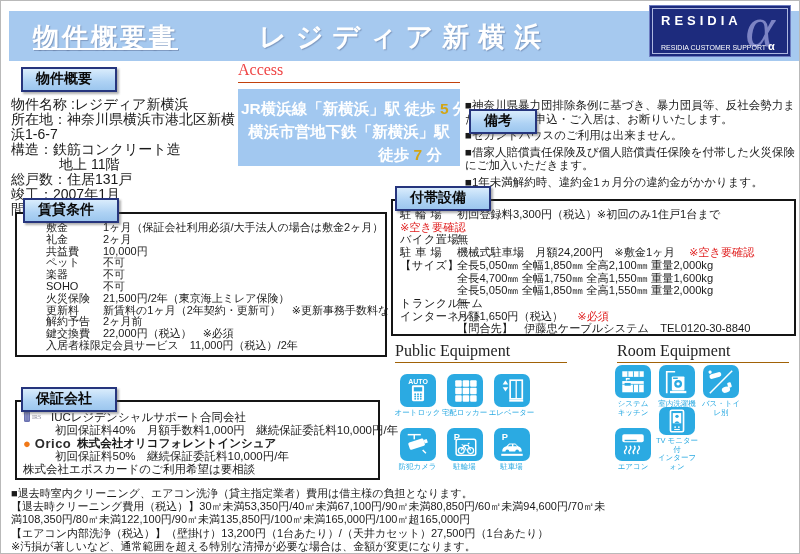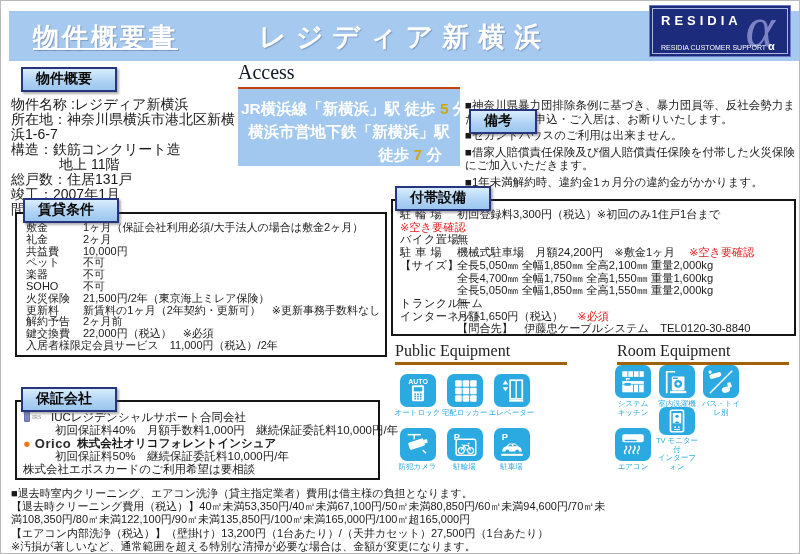--- a/index.html
+++ b/index.html
@@ -20,33 +20,33 @@
 
   
   .badge{position:absolute;z-index:3;background:linear-gradient(180deg,#d9ecfc 0%,#aed2f4 60%,#9cc6ee 100%);border:2px solid #26357d;padding:1px 23px 2px 13px;font-size:14px;font-weight:bold;color:#0a0a0a;box-shadow:2px 2px 2px rgba(80,80,80,.45);white-space:nowrap;}
   .sbox{position:absolute;border:2px solid #151515;background:#fff;box-sizing:border-box;}
 
   
   .overview-text{position:absolute;left:10px;top:96px;width:230px;font-size:14px;line-height:15px;color:#1a1a1a;}
   .overview-text .indent{padding-left:48px;}
 
   
-  .access-title{position:absolute;left:237px;top:60px;width:222px;font-size:20px;color:#0f172a;font-family:"Liberation Serif","DejaVu Serif",serif;border-bottom:7px solid #c2410c;padding-bottom:3px;}
+  .access-title{position:absolute;left:237px;top:60px;width:222px;font-size:16px;color:#ef4444;font-family:"Liberation Serif","DejaVu Serif",serif;border-bottom:1px solid #c2410c;padding-bottom:3px;}
   .access-box{position:absolute;left:237px;top:88px;width:222px;height:77px;background:#a2c8f0;color:#fff;font-weight:bold;font-size:15.5px;line-height:23px;padding-top:8px;box-sizing:border-box;}
   .access-l1{padding-left:3px;white-space:nowrap;}
   .access-l2{text-align:center;white-space:nowrap;}
   .access-l3{text-align:right;padding-right:18px;white-space:nowrap;}
   .walk-num{color:#d2a515;}
 
   
   .remarks-text{position:absolute;left:464px;top:98px;width:334px;font-size:11.5px;line-height:13.5px;color:#1a1a1a;}
   .remarks-text p{margin:0 0 3px 0;}
 
   
-  .rent-content{position:absolute;left:16px;top:221px;width:368px;font-size:11px;line-height:11.8px;color:#1a1a1a;}
+  .rent-content{position:absolute;left:16px;top:221px;width:368px;font-size:11px;line-height:11.8px;color:#1a1a1a;padding-left:20px;}
   .rrow{display:flex;padding-left:9px;white-space:nowrap;}
   .rlabel{width:57px;flex:0 0 57px;}
   .rvalue{flex:1;}
   .member-line{padding-left:9px;white-space:nowrap;}
 
   
   .fac-content{position:absolute;left:392px;top:207px;width:401px;font-size:11.2px;line-height:12.7px;color:#1a1a1a;}
   .frow{display:flex;padding-left:7px;white-space:nowrap;}
   .flabel{width:57px;flex:0 0 57px;letter-spacing:.5px;}
   .fvalue{flex:1;}
@@ -58,21 +58,21 @@
   
   .gua-content{position:absolute;left:22px;top:409px;width:352px;font-size:11.5px;line-height:13px;color:#1a1a1a;}
   .gua-row{display:flex;align-items:center;white-space:nowrap;}
   .gua-terms{padding-left:32px;white-space:nowrap;}
   .irs-mark{display:inline-flex;align-items:flex-end;margin-right:4px;}
   .orico-dot{color:#f07818;font-size:13px;margin-right:4px;line-height:1;}
   .orico-word{font-size:13px;font-weight:bold;color:#2a2a2a;margin-right:6px;letter-spacing:.5px;}
   .orico-name{font-weight:bold;}
 
   
-  .eq-title{position:absolute;font-size:16px;color:#222;font-family:"Liberation Serif","DejaVu Serif",serif;border-bottom:3px solid #a16207;padding-bottom:2px;width:172px;}
+  .eq-title{position:absolute;font-size:16px;color:#222;font-family:"Liberation Serif","DejaVu Serif",serif;border-bottom:1px solid #a16207;padding-bottom:2px;width:172px;}
   .eq-grid{position:absolute;display:grid;grid-template-columns:repeat(3,47px);grid-auto-rows:54px;}
   .eq-grid.room{grid-template-columns:repeat(3,44px);}
   .eq-item{display:flex;flex-direction:column;align-items:center;justify-content:flex-end;}
   .eq-tile{width:36px;height:33px;background:#2baae2;border-radius:7px;display:flex;align-items:center;justify-content:center;}
   .eq-label{margin-top:2px;font-size:7.5px;line-height:8.5px;color:#2baae2;text-align:center;white-space:pre-line;}
 
   
   .footer{position:absolute;left:10px;top:486px;width:782px;font-size:11px;line-height:13.2px;color:#1a1a1a;}
   .footer div{white-space:nowrap;}
 </style>
@@ -399,19 +399,19 @@
             <rect x="12" y="23.5" width="6" height="1.2" fill="#fff"></rect>
           </svg>
       </div>
       <div class="eq-label">TV モニター付
 インターフォン</div>
     </div>
   </div>
 
   <div class="footer">
     <div>■退去時室内クリーニング、エアコン洗浄（貸主指定業者）費用は借主様の負担となります。</div>
-    <div>【退去時クリーニング費用（税込）】40㎡未満53,350円/40㎡未満67,100円/50㎡未満80,850円/60㎡未満94,600円/70㎡未</div>
+    <div>【退去時クリーニング費用（税込）】30㎡未満53,350円/40㎡未満67,100円/90㎡未満80,850円/60㎡未満94,600円/70㎡未</div>
     <div>満108,350円/80㎡未満122,100円/90㎡未満135,850円/100㎡未満165,000円/100㎡超165,000円</div>
     <div>【エアコン内部洗浄（税込）】（壁掛け）13,200円（1台あたり）/（天井カセット）27,500円（1台あたり）</div>
     <div>※汚損が著しいなど、通常範囲を超える特別な清掃が必要な場合は、金額が変更になります。</div>
   </div>
 
 </div>
 
 </body></html>

